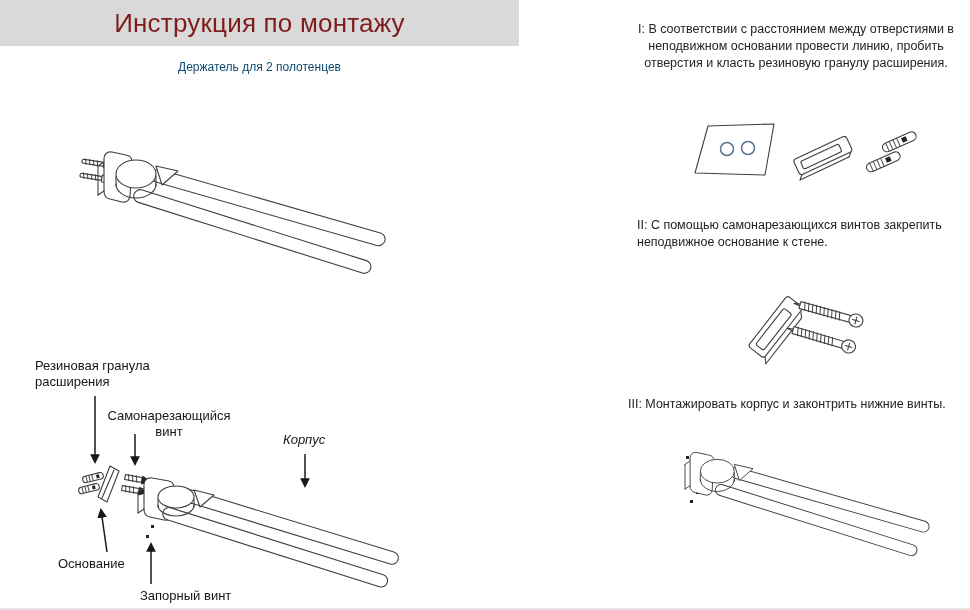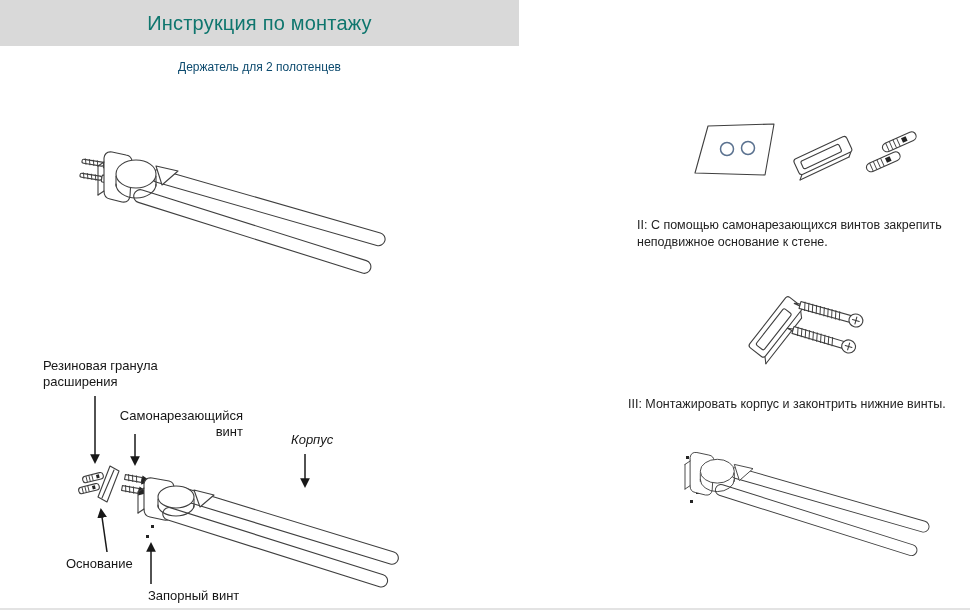--- a/index.html
+++ b/index.html
@@ -4,28 +4,28 @@
 <style>
   html,body{margin:0;padding:0;background:#ffffff;}
   .canvas{
     position:relative;width:970px;height:610px;background:#ffffff;overflow:hidden;
     font-family:"Liberation Sans",sans-serif;color:#1c1c1c;
   }
   .header-bar{
     position:absolute;left:0;top:0;width:519px;height:46px;background:#d9d9d9;
     display:flex;align-items:center;justify-content:center;
   }
-  .page-title{font-size:20px;color:#0f766e;letter-spacing:.2px;}
+  .page-title{font-size:26px;color:#7f1d1d;letter-spacing:.2px;}
   .subtitle{
     position:absolute;left:0;top:60px;width:519px;text-align:center;
     font-size:12px;color:#0c4a6e;
   }
   .abs{position:absolute;}
   .step-text{font-size:12.5px;line-height:17px;color:#232323;}
-  .diagram-label{font-size:13px;line-height:16px;color:#161616;margin-left:8px;}
+  .diagram-label{font-size:13px;line-height:16px;color:#161616;}
   svg{display:block;}
   .ln{stroke:#3f3f3f;stroke-width:1.1;fill:none;stroke-linecap:round;stroke-linejoin:round;}
   .fw{stroke:#3f3f3f;stroke-width:1.1;fill:#ffffff;stroke-linejoin:round;}
   .hatch{stroke:#3f3f3f;stroke-width:.9;}
   .arrowline{stroke:#181818;stroke-width:1.5;fill:none;}
   .dot{fill:#242424;stroke:none;}
   .bottom-rule{position:absolute;left:0;bottom:0;width:970px;height:2px;background:#e3e3e3;}
 </style>
 </head>
 <body>
@@ -145,25 +145,26 @@
       <path class="ln" d="M128,113 A18,11 0 0 0 164,113"></path>
       <ellipse class="fw" cx="146" cy="105" rx="18" ry="11"></ellipse>
     </g>
     <path class="fw" d="M164,98 L184,103 L170,115 Z"></path>
 
     <rect class="dot" x="121" y="133" width="3" height="3"></rect>
     <rect class="dot" x="116" y="143" width="3" height="3"></rect>
   </svg>
 
   <div class="abs diagram-label" style="left:35px;top:358px;width:150px;">Резиновая гранула расширения</div>
-  <div class="abs diagram-label" style="left:103px;top:408px;width:132px;text-align:right;">Самонарезающийся винт</div>
+  <div class="abs diagram-label" style="left:103px;top:408px;width:132px;text-align:center;">Самонарезающийся винт</div>
   <div class="abs diagram-label" style="left:283px;top:432px;font-style:italic;">Корпус</div>
   <div class="abs diagram-label" style="left:58px;top:556px;">Основание</div>
   <div class="abs diagram-label" style="left:140px;top:588px;">Запорный винт</div>
 
+  <div class="abs step-text" style="left:628px;top:21px;width:336px;text-align:center;">I: В соответствии с расстоянием между отверстиями в неподвижном основании провести линию, пробить отверстия и класть резиновую гранулу расширения.</div>
 
   <svg class="abs" style="left:685px;top:112px;" width="250" height="72" viewBox="0 0 250 72">
 
     <g>
       <polygon class="fw" points="23,14 89,12 80,63 10,61"></polygon>
       <circle cx="42" cy="37" r="6.5" fill="none" stroke="#5a718f" stroke-width="1.5"></circle>
       <circle cx="63" cy="36" r="6.5" fill="none" stroke="#5a718f" stroke-width="1.5"></circle>
     </g>
 
     <g transform="translate(108,48) rotate(-25)">

